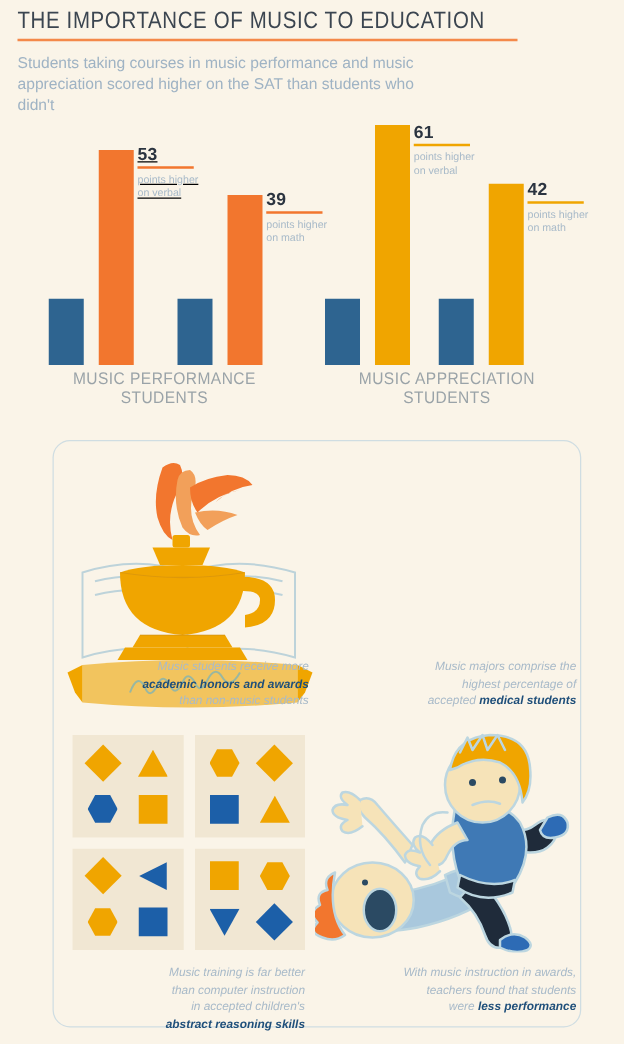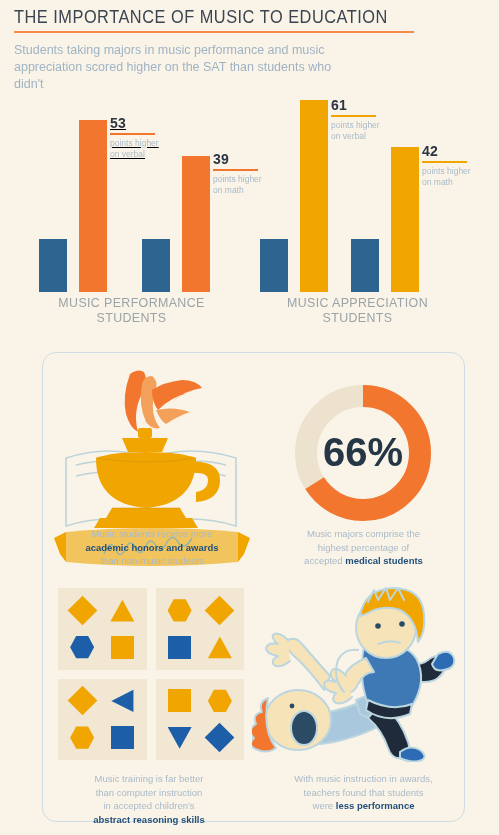--- a/index.html
+++ b/index.html
@@ -66,22 +66,22 @@
     border:1.5px solid #cfdde2;border-radius:14px;box-sizing:border-box;
   }
 
   .cell{position:absolute;}
   .cell-lamp{left:52px;top:366px;width:200px;height:210px;}
   .cell-donut{left:258px;top:378px;width:210px;height:200px;}
   .cell-shapes{left:58px;top:588px;width:190px;height:175px;}
   .cell-kids{left:252px;top:582px;width:215px;height:180px;}
 
   .caption{
-    position:absolute;text-align:center;width:190px;
-    font-size:9.5px;line-height:13.5px;color:#a8bac9;
+    position:absolute;text-align:right;width:190px;
+    font-size:9.5px;line-height:13.5px;color:#a8bac9;font-style:italic;
   }
   .caption b{color:#1f4f7a;font-weight:bold;}
   .cap-lamp{left:57px;top:527px;}
   .cap-donut{left:266px;top:527px;width:195px;}
   .cap-shapes{left:54px;top:772px;}
   .cap-kids{left:266px;top:772px;width:195px;}
 
   
   .shapes-grid{
     position:absolute;left:0;top:0;width:186px;height:172px;
@@ -106,21 +106,21 @@
   svg{display:block;}
 </style>
 </head>
 <body>
 
 <div class="page">
 
   <div class="header">
     <div class="title">THE IMPORTANCE OF MUSIC TO EDUCATION</div>
     <div class="title-rule"></div>
-    <div class="subtitle">Students taking majors in music performance and music appreciation scored higher on the SAT than students who didn't</div>
+    <div class="subtitle">Students taking courses in music performance and music appreciation scored higher on the SAT than students who didn't</div>
   </div>
 
   <div class="charts">
 
     <div class="chart-group left">
       <div class="plot">
         <div class="bar blue" style="left:15px;height:53px;"></div>
         <div class="bar orange" style="left:55px;height:172px;"></div>
         <div class="bar blue" style="left:118px;height:53px;"></div>
         <div class="bar orange" style="left:158px;height:136px;"></div>
@@ -219,27 +219,20 @@
       </g>
     </svg>
   </div>
 
   <div class="caption cap-lamp">
     <span>Music students receive more</span><br>
     <b>academic honors and awards</b><br>
     <span>than non-music students</span>
   </div>
 
-  <div class="cell cell-donut">
-    <svg width="150" height="150" viewBox="0 0 150 150" style="margin:0 auto;">
-      <circle cx="75" cy="75" r="57" fill="none" stroke="#ece2cd" stroke-width="22"></circle>
-      <circle cx="75" cy="75" r="57" fill="none" stroke="#f2762e" stroke-width="22" stroke-dasharray="236.4 121.9" transform="rotate(-90 75 75)"></circle>
-      <text x="75" y="88" text-anchor="middle" font-family="Liberation Sans, sans-serif" font-size="40" font-weight="bold" fill="#253746" id="donut-label">66%</text>
-    </svg>
-  </div>
 
   <div class="caption cap-donut">
     <span>Music majors comprise the</span><br>
     <span>highest percentage of</span><br>
     <span>accepted </span><b>medical students</b>
   </div>
 
   <div class="cell cell-shapes">
     <div class="shapes-grid">
 

